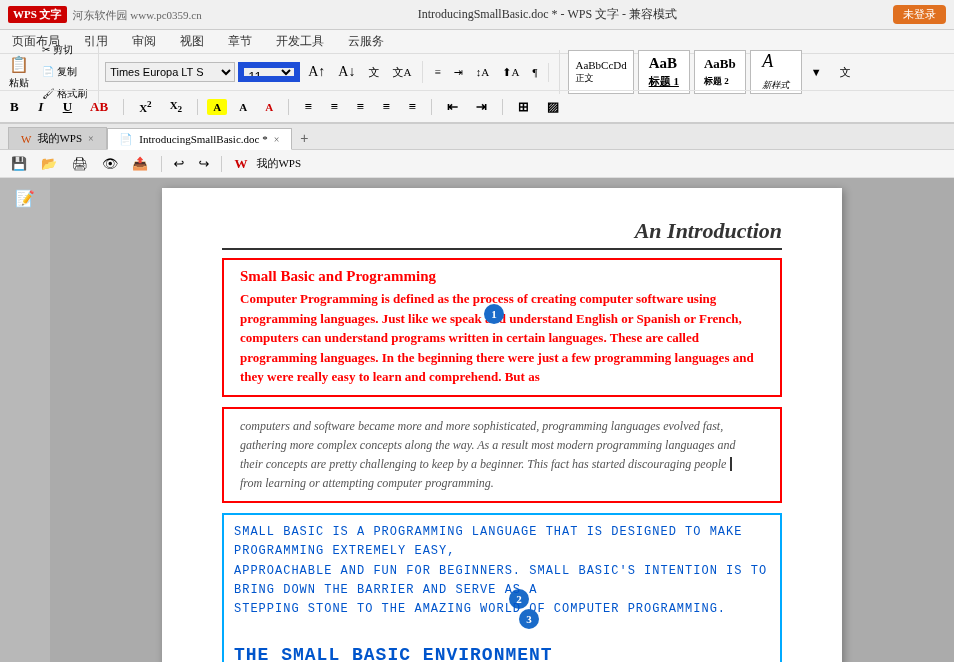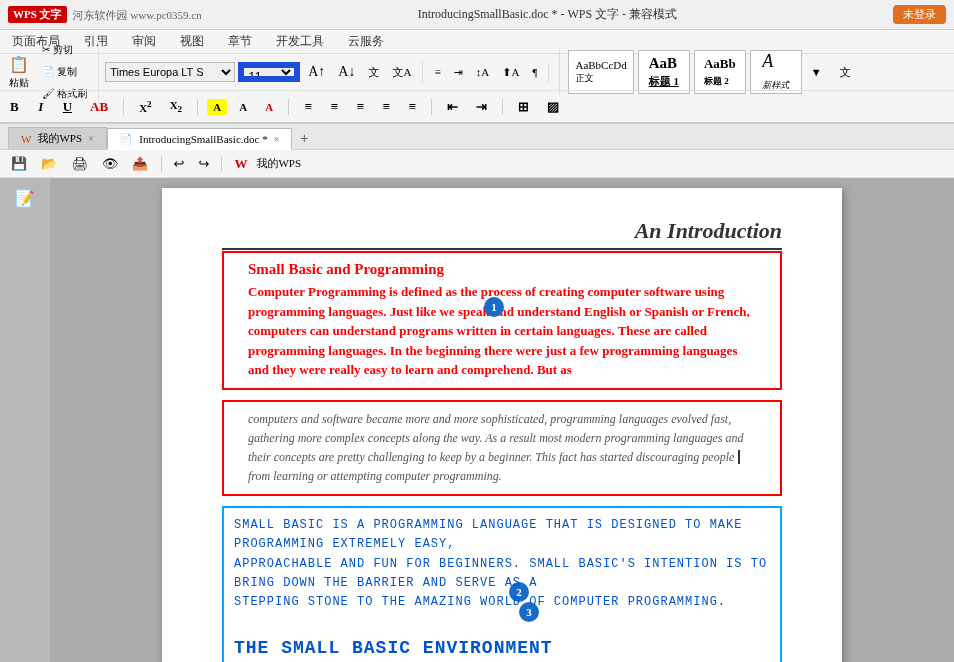--- a/index.html
+++ b/index.html
@@ -223,29 +223,29 @@
       box-shadow: 2px 2px 8px rgba(0,0,0,0.3);
       position: relative;
     }
 
     .doc-title {
       text-align: right;
       font-size: 22px;
       font-weight: bold;
       font-style: italic;
       color: #333;
-      margin-bottom: 1px;
+      margin-bottom: 8px;
       padding-bottom: 4px;
       border-bottom: 2px solid #333;
     }
 
     
     .section-box {
       border: 2px solid red;
-      padding: 8px 24px;
+      padding: 8px 16px;
       margin-bottom: 10px;
       position: relative;
     }
 
     .section-box-blue {
       border: 2px solid #00aaff;
       padding: 8px 10px;
       margin-bottom: 10px;
       position: relative;
     }

